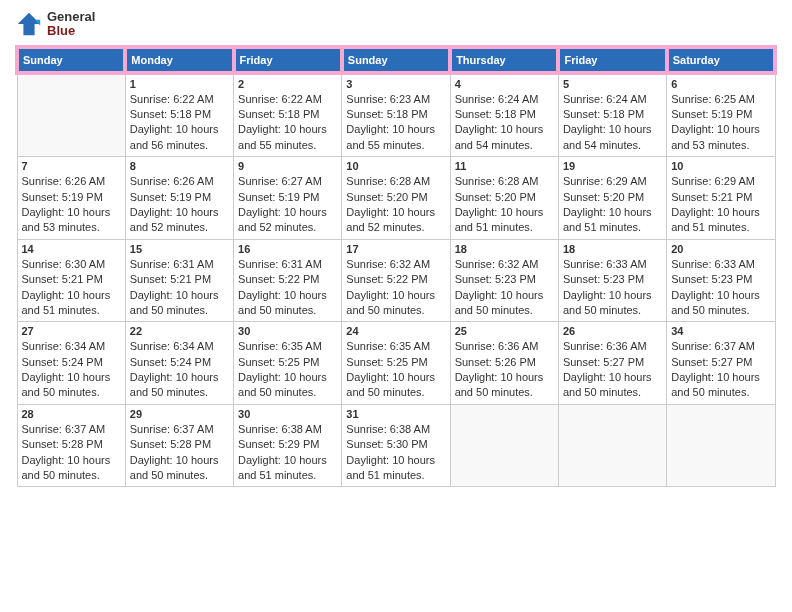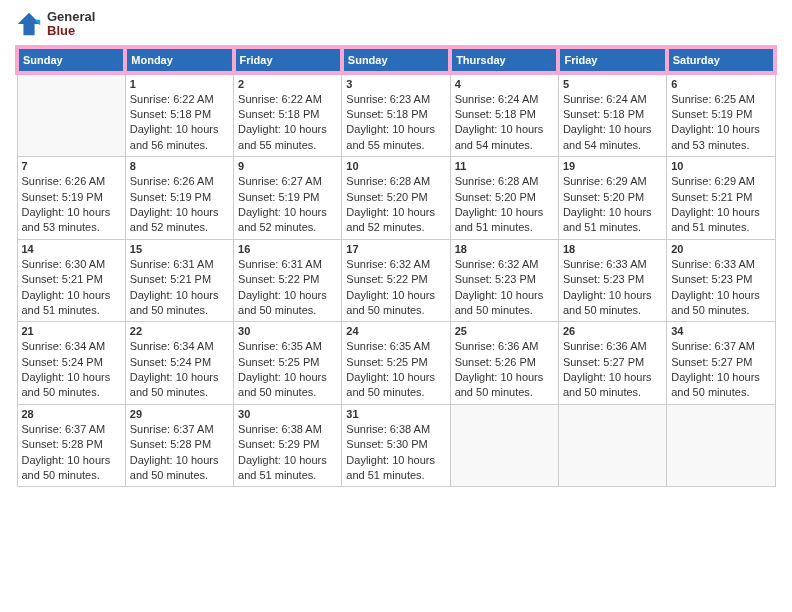--- a/index.html
+++ b/index.html
@@ -270,21 +270,21 @@
           <td>
             <span class="day-number">20</span>
             <div class="day-info" style="white-space: pre-line;">Sunrise: 6:33 AM
 Sunset: 5:23 PM
 Daylight: 10 hours
 and 50 minutes.</div>
           </td>
         </tr>
         <tr>
           <td>
-            <span class="day-number">21</span>
+            <span class="day-number">27</span>
             <div class="day-info" style="white-space: pre-line;">Sunrise: 6:34 AM
 Sunset: 5:24 PM
 Daylight: 10 hours
 and 50 minutes.</div>
           </td>
           <td>
             <span class="day-number">22</span>
             <div class="day-info" style="white-space: pre-line;">Sunrise: 6:34 AM
 Sunset: 5:24 PM
 Daylight: 10 hours

